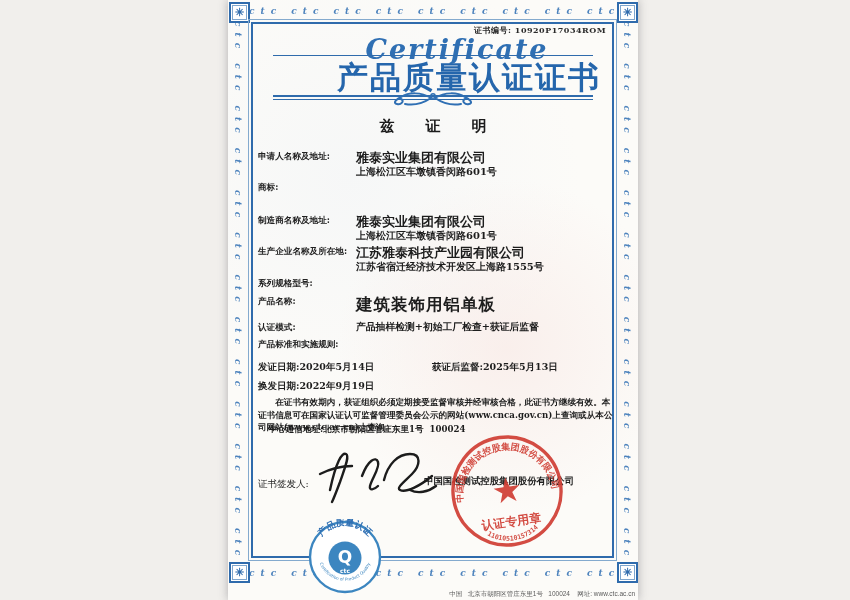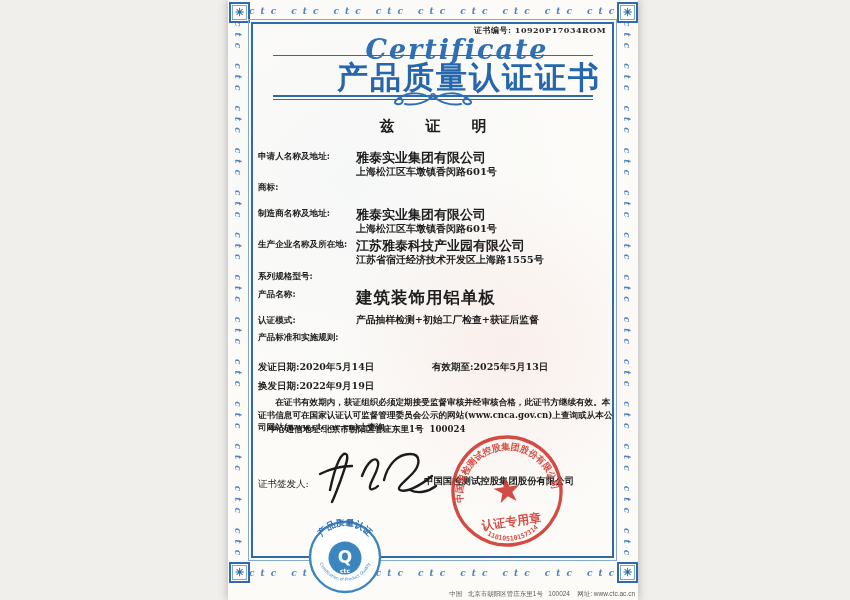--- a/index.html
+++ b/index.html
@@ -60,21 +60,21 @@
     position:absolute;top:117px;left:0;width:100%;text-align:center;
     font-size:15px;font-weight:700;letter-spacing:11px;color:#1b1b1b;text-indent:11px;font-family:Liberation Mono, monospace;
   }
   
   .fields{position:absolute;left:30px;top:150px;right:22px;color:#1d1d1d;}
   .row{display:flex;align-items:flex-start;}
   .flabel{width:98px;flex:0 0 98px;font-size:8.6px;font-weight:700;line-height:12px;color:#222;}
   .fval{flex:1;}
   .fname{font-size:13px;font-weight:700;line-height:15px;}
   .faddr{font-size:10px;font-weight:600;line-height:11px;margin-top:1px;}
-  .r0{margin-bottom:4px}.r1{margin-bottom:14px}.r2{margin-bottom:4px}.r3{margin-bottom:5px}
+  .r0{margin-bottom:4px}.r1{margin-bottom:21px}.r2{margin-bottom:4px}.r3{margin-bottom:5px}
   .r4{margin-bottom:6px}.r5{margin-bottom:6px}.r6{margin-bottom:5px}
   .r4 .fname{font-size:16.5px;line-height:20px;letter-spacing:1px;}
   .r6 .fname{font-size:9.8px;line-height:12px;}
   .r7 .fname{font-size:9.3px;line-height:14px;font-weight:700;}
   
   .dates{position:absolute;left:30px;top:361px;right:24px;font-size:9.5px;font-weight:700;color:#1d1d1d;}
   .dates .d1{display:inline-block;width:174px;}
   .dates .renew{margin-top:6px;}
   .notice{
     position:absolute;left:30px;top:396px;right:25px;
@@ -166,21 +166,21 @@
       <div class="fval">
           <div class="fname">产品抽样检测+初始工厂检查+获证后监督</div>
         </div>
     </div>
     <div class="row r7">
       <div class="flabel">产品标准和实施规则:</div>
     </div>
   </div>
 
   <div class="dates">
-    <div><span class="d1">发证日期:2020年5月14日</span><span>有效期至:2025年5月13日</span></div>
+    <div><span class="d1">发证日期:2020年5月14日</span><span>获证后监督:2025年5月13日</span></div>
     <div class="renew">换发日期:2022年9月19日</div>
   </div>
 
   <div class="notice">在证书有效期内，获证组织必须定期接受监督审核并经审核合格，此证书方继续有效。本证书信息可在国家认证认可监督管理委员会公示的网站(www.cnca.gov.cn)上查询或从本公司网站(www.ctc.ac.cn)上查询。</div>
   <div class="contact">中心通信地址:北京市朝阳区管庄东里1号  100024</div>
 
   <div class="signer-label">证书签发人:</div>
   <svg class="signature" width="125" height="62" viewBox="0 0 125 62">
     <g fill="none" stroke="#1c1c1c" stroke-width="2.4" stroke-linecap="round">
       <path d="M16,46 C22,18 28,8 32,10 C36,12 30,26 26,38 C23,46 20,54 18,58"></path>

